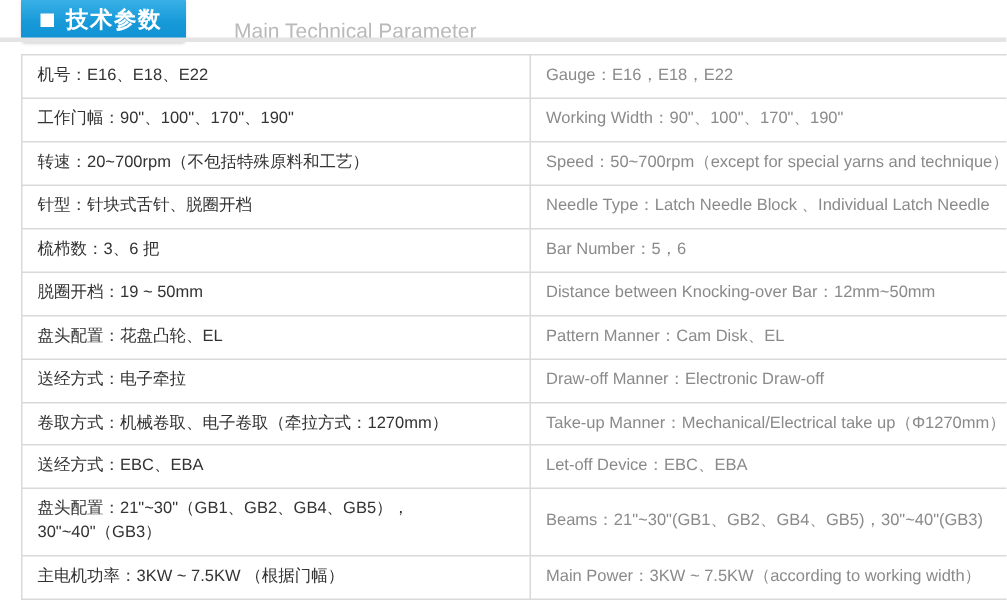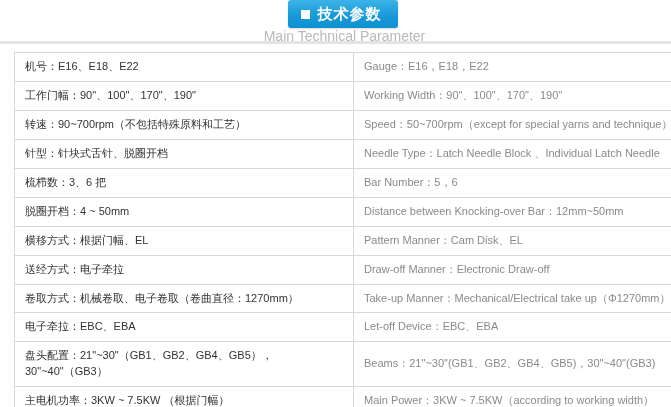--- a/index.html
+++ b/index.html
@@ -17,25 +17,24 @@
   .page {
     position: relative;
     width: 671px;
     height: 407px;
     box-sizing: border-box;
   }
 
   
   .header {
     position: relative;
-    height: 44px;
+    height: 28px;
     display: flex;
-    align-items: center;
+    align-items: flex-end;
     padding-left: 14px;
-    flex-direction: column;
   }
   .title-tab {
     position: relative;
     display: flex;
     align-items: center;
     height: 30px;
     background: linear-gradient(to bottom, #3db3e8 0%, #189ad9 55%, #0f8fd0 100%);
     border-radius: 3px;
     padding: 0 16px 0 13px;
     box-shadow: 0 1px 2px rgba(0,0,0,0.15);
@@ -48,21 +47,21 @@
     flex: none;
   }
   .title-cn {
     color: #ffffff;
     font-size: 15px;
     font-weight: bold;
     letter-spacing: 1px;
     white-space: nowrap;
   }
   .title-en {
-    margin-left: 4px;
+    margin-left: 32px;
     color: #b9b9b9;
     font-size: 14px;
     white-space: nowrap;
   }
   .header-rule {
     position: absolute;
     left: 0;
     right: 0;
     bottom: 0;
     height: 3px;
@@ -116,49 +115,49 @@
       <tbody>
         <tr>
           <td class="cn">机号：E16、E18、E22</td>
           <td class="en">Gauge：E16，E18，E22</td>
         </tr>
         <tr>
           <td class="cn">工作门幅：90"、100"、170"、190"</td>
           <td class="en">Working Width：90"、100"、170"、190"</td>
         </tr>
         <tr>
-          <td class="cn">转速：90~700rpm（不包括特殊原料和工艺）</td>
+          <td class="cn">转速：20~700rpm（不包括特殊原料和工艺）</td>
           <td class="en">Speed：50~700rpm（except for special yarns and technique）</td>
         </tr>
         <tr>
           <td class="cn">针型：针块式舌针、脱圈开档</td>
           <td class="en">Needle Type：Latch Needle Block 、Individual Latch Needle</td>
         </tr>
         <tr>
           <td class="cn">梳栉数：3、6 把</td>
           <td class="en">Bar Number：5，6</td>
         </tr>
         <tr>
-          <td class="cn">脱圈开档：4 ~ 50mm</td>
+          <td class="cn">脱圈开档：19 ~ 50mm</td>
           <td class="en">Distance between Knocking-over Bar：12mm~50mm</td>
         </tr>
         <tr>
-          <td class="cn">横移方式：根据门幅、EL</td>
+          <td class="cn">盘头配置：花盘凸轮、EL</td>
           <td class="en">Pattern Manner：Cam Disk、EL</td>
         </tr>
         <tr>
           <td class="cn">送经方式：电子牵拉</td>
           <td class="en">Draw-off Manner：Electronic Draw-off</td>
         </tr>
         <tr>
-          <td class="cn">卷取方式：机械卷取、电子卷取（卷曲直径：1270mm）</td>
+          <td class="cn">卷取方式：机械卷取、电子卷取（牵拉方式：1270mm）</td>
           <td class="en">Take-up Manner：Mechanical/Electrical take up（Φ1270mm）</td>
         </tr>
         <tr>
-          <td class="cn">电子牵拉：EBC、EBA</td>
+          <td class="cn">送经方式：EBC、EBA</td>
           <td class="en">Let-off Device：EBC、EBA</td>
         </tr>
         <tr>
           <td class="cn">
             <span class="line2">盘头配置：21"~30"（GB1、GB2、GB4、GB5），</span>
             <span class="line2">30"~40"（GB3）</span>
           </td>
           <td class="en">Beams：21"~30"(GB1、GB2、GB4、GB5)，30"~40"(GB3)</td>
         </tr>
         <tr>

